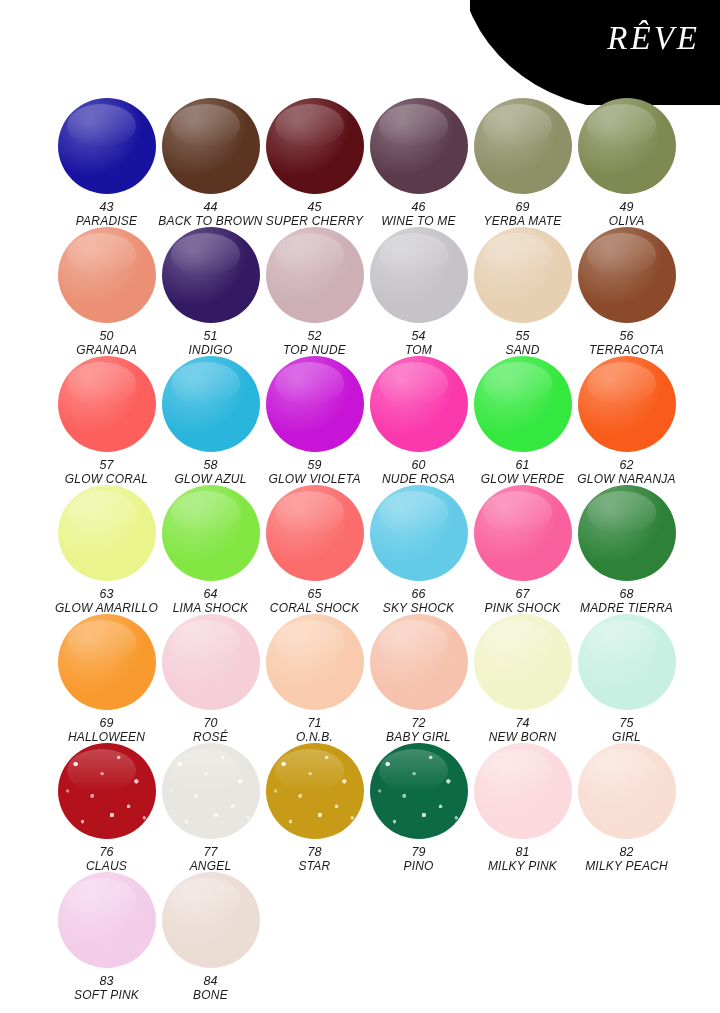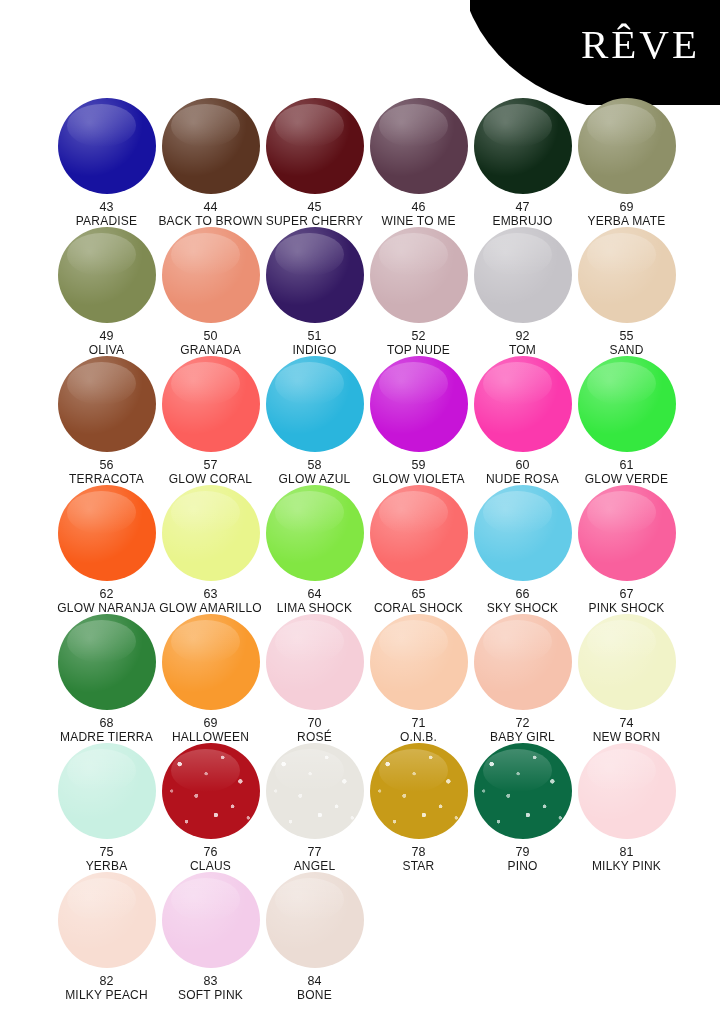--- a/index.html
+++ b/index.html
@@ -33,37 +33,39 @@
     height: 170px;
     background: #000000;
     border-bottom-left-radius: 170px 150px;
   }
   #brand-text {
     position: absolute;
     top: 20px;
     right: 20px;
     color: #ffffff;
     font-family: "Liberation Serif", serif;
-    font-size: 41px;
+    font-size: 33px;
     letter-spacing: 3px;
     font-weight: 400;
     z-index: 3;
+    font-style: italic;
   }
 
   
   #swatch-grid {
     position: absolute;
     top: 98px;
     left: 56px;
     width: 620px;
     display: grid;
     grid-template-columns: repeat(6, 101px);
     grid-auto-rows: 129px;
     column-gap: 3px;
     row-gap: 0px;
+    font-style: italic;
   }
   .swatch-cell {
     display: flex;
     flex-direction: column;
     align-items: center;
   }
   .dot {
     width: 98px;
     height: 98px;
     border-radius: 50%;
@@ -159,27 +161,20 @@
       <div class="name">SUPER CHERRY</div>
     </div>
     <div class="swatch-cell">
       <div class="dot" style="background: radial-gradient(circle at 32% 26%, rgba(255, 255, 255, 0.28), rgba(255, 255, 255, 0) 55%) rgb(91, 58, 76);">
         <div class="gloss"></div>
       </div>
       <div class="num">46</div>
       <div class="name">WINE TO ME</div>
     </div>
     <div class="swatch-cell">
-      <div class="dot" style="background: radial-gradient(circle at 32% 26%, rgba(255, 255, 255, 0.28), rgba(255, 255, 255, 0) 55%) rgb(15, 43, 23);">
-        <div class="gloss"></div>
-      </div>
-      <div class="num">47</div>
-      <div class="name">EMBRUJO</div>
-    </div>
-    <div class="swatch-cell">
       <div class="dot" style="background: radial-gradient(circle at 32% 26%, rgba(255, 255, 255, 0.28), rgba(255, 255, 255, 0) 55%) rgb(142, 144, 104);">
         <div class="gloss"></div>
       </div>
       <div class="num">69</div>
       <div class="name">YERBA MATE</div>
     </div>
     <div class="swatch-cell">
       <div class="dot" style="background: radial-gradient(circle at 32% 26%, rgba(255, 255, 255, 0.28), rgba(255, 255, 255, 0) 55%) rgb(127, 138, 82);">
         <div class="gloss"></div>
       </div>
@@ -204,21 +199,21 @@
       <div class="dot" style="background: radial-gradient(circle at 32% 26%, rgba(255, 255, 255, 0.28), rgba(255, 255, 255, 0) 55%) rgb(205, 175, 181);">
         <div class="gloss"></div>
       </div>
       <div class="num">52</div>
       <div class="name">TOP NUDE</div>
     </div>
     <div class="swatch-cell">
       <div class="dot" style="background: radial-gradient(circle at 32% 26%, rgba(255, 255, 255, 0.28), rgba(255, 255, 255, 0) 55%) rgb(197, 195, 200);">
         <div class="gloss"></div>
       </div>
-      <div class="num">92</div>
+      <div class="num">54</div>
       <div class="name">TOM</div>
     </div>
     <div class="swatch-cell">
       <div class="dot" style="background: radial-gradient(circle at 32% 26%, rgba(255, 255, 255, 0.28), rgba(255, 255, 255, 0) 55%) rgb(231, 207, 178);">
         <div class="gloss"></div>
       </div>
       <div class="num">55</div>
       <div class="name">SAND</div>
     </div>
     <div class="swatch-cell">
@@ -345,21 +340,21 @@
         <div class="gloss"></div>
       </div>
       <div class="num">74</div>
       <div class="name">NEW BORN</div>
     </div>
     <div class="swatch-cell">
       <div class="dot" style="background: radial-gradient(circle at 32% 26%, rgba(255, 255, 255, 0.28), rgba(255, 255, 255, 0) 55%) rgb(200, 240, 226);">
         <div class="gloss"></div>
       </div>
       <div class="num">75</div>
-      <div class="name">YERBA</div>
+      <div class="name">GIRL</div>
     </div>
     <div class="swatch-cell">
       <div class="dot glitter" style="background: rgb(179, 18, 29);">
         <div class="gloss"></div>
       </div>
       <div class="num">76</div>
       <div class="name">CLAUS</div>
     </div>
     <div class="swatch-cell">
       <div class="dot glitter" style="background: rgb(232, 230, 224);">

